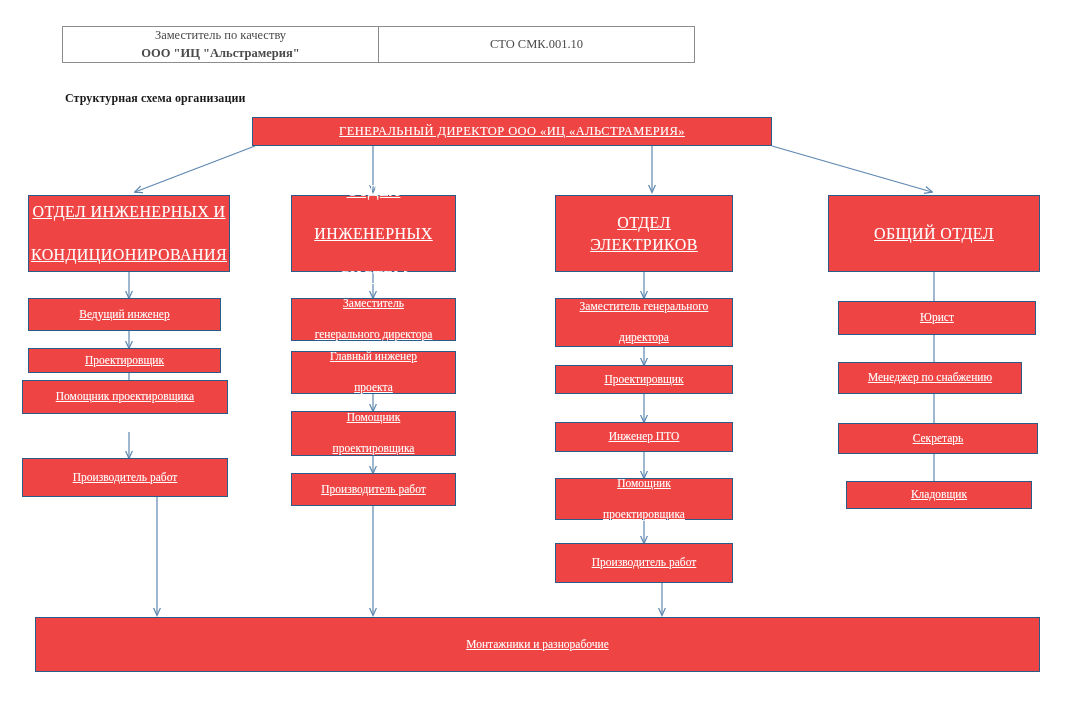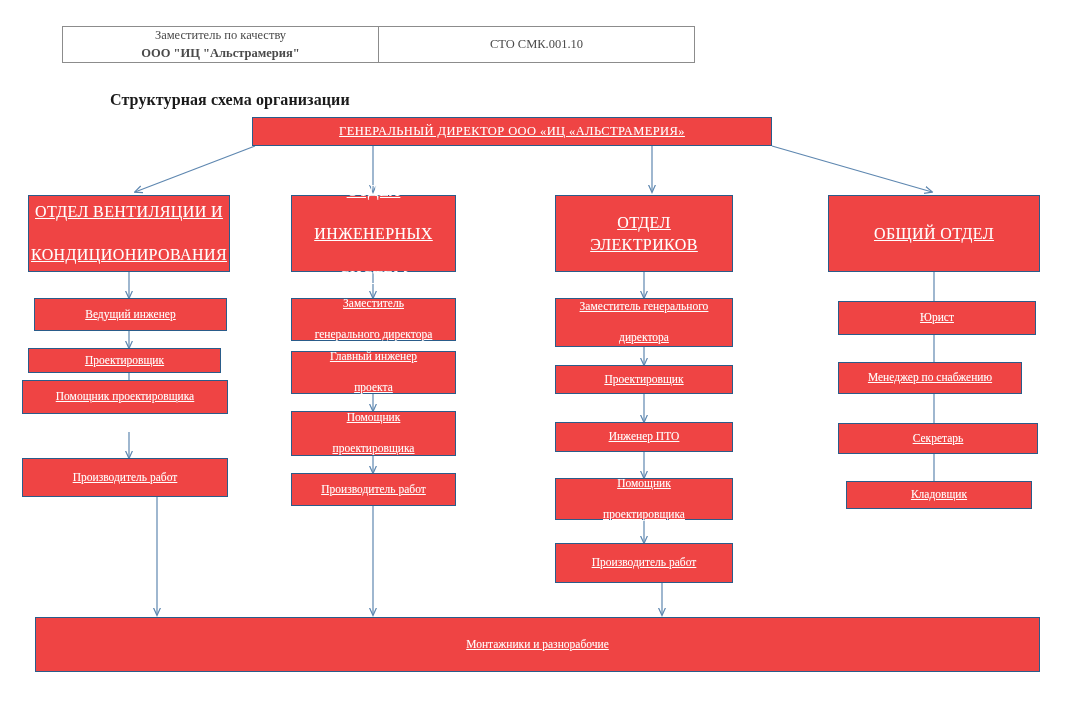--- a/index.html
+++ b/index.html
@@ -21,21 +21,21 @@
     box-sizing:border-box;
   }
   .hdr-cell-left{width:316px;border-right:1px solid #8c8c8c;padding:0 6px;}
   .hdr-cell-right{flex:1;padding:0 6px;}
   .hdr-line{display:block;}
   .hdr-line.b{font-weight:bold;}
 
   
   .chart-title{
     position:absolute;left:65px;top:91px;
-    font-size:16px;font-weight:bold;color:#1a1a1a;letter-spacing:.1px;margin-left:45px;
+    font-size:12px;font-weight:bold;color:#1a1a1a;letter-spacing:.1px;
   }
 
   
   .node{
     position:absolute;box-sizing:border-box;
     background:#ef4444;border:1.6px solid #2A5C8A;
     color:#ffffff;display:flex;align-items:center;justify-content:center;
     text-align:center;line-height:1.34;
     text-shadow:0 0 1px rgba(255,255,255,.25);
     text-decoration:underline;
@@ -103,23 +103,23 @@
     <line x1="934" y1="335" x2="934" y2="362" stroke="#5E87B0" stroke-width="1.2"></line>
     <line x1="934" y1="394" x2="934" y2="423" stroke="#5E87B0" stroke-width="1.2"></line>
     <line x1="934" y1="454" x2="934" y2="481" stroke="#5E87B0" stroke-width="1.2"></line>
   </svg>
 
   <div class="node n-lg caps" style="left:252px;top:117px;width:520px;height:29px;">
     <span>ГЕНЕРАЛЬНЫЙ ДИРЕКТОР ООО «ИЦ «АЛЬСТРАМЕРИЯ»</span>
   </div>
 
   <div class="node n-md caps" style="left:28px;top:195px;width:202px;height:77px;">
-    <span><span>ОТДЕЛ ВЕНТИЛЯЦИИ И</span><br><span>КОНДИЦИОНИРОВАНИЯ</span></span>
+    <span><span>ОТДЕЛ ИНЖЕНЕРНЫХ И</span><br><span>КОНДИЦИОНИРОВАНИЯ</span></span>
   </div>
-  <div class="node n-sm" style="left:34px;top:298px;width:193px;height:33px;">
+  <div class="node n-sm" style="left:28px;top:298px;width:193px;height:33px;">
     <span>Ведущий инженер</span>
   </div>
   <div class="node n-sm" style="left:28px;top:348px;width:193px;height:25px;">
     <span>Проектировщик</span>
   </div>
   <div class="node n-sm" style="left:22px;top:380px;width:206px;height:34px;">
     <span>Помощник проектировщика</span>
   </div>
   <div class="node n-sm" style="left:22px;top:458px;width:206px;height:39px;">
     <span>Производитель работ</span>

